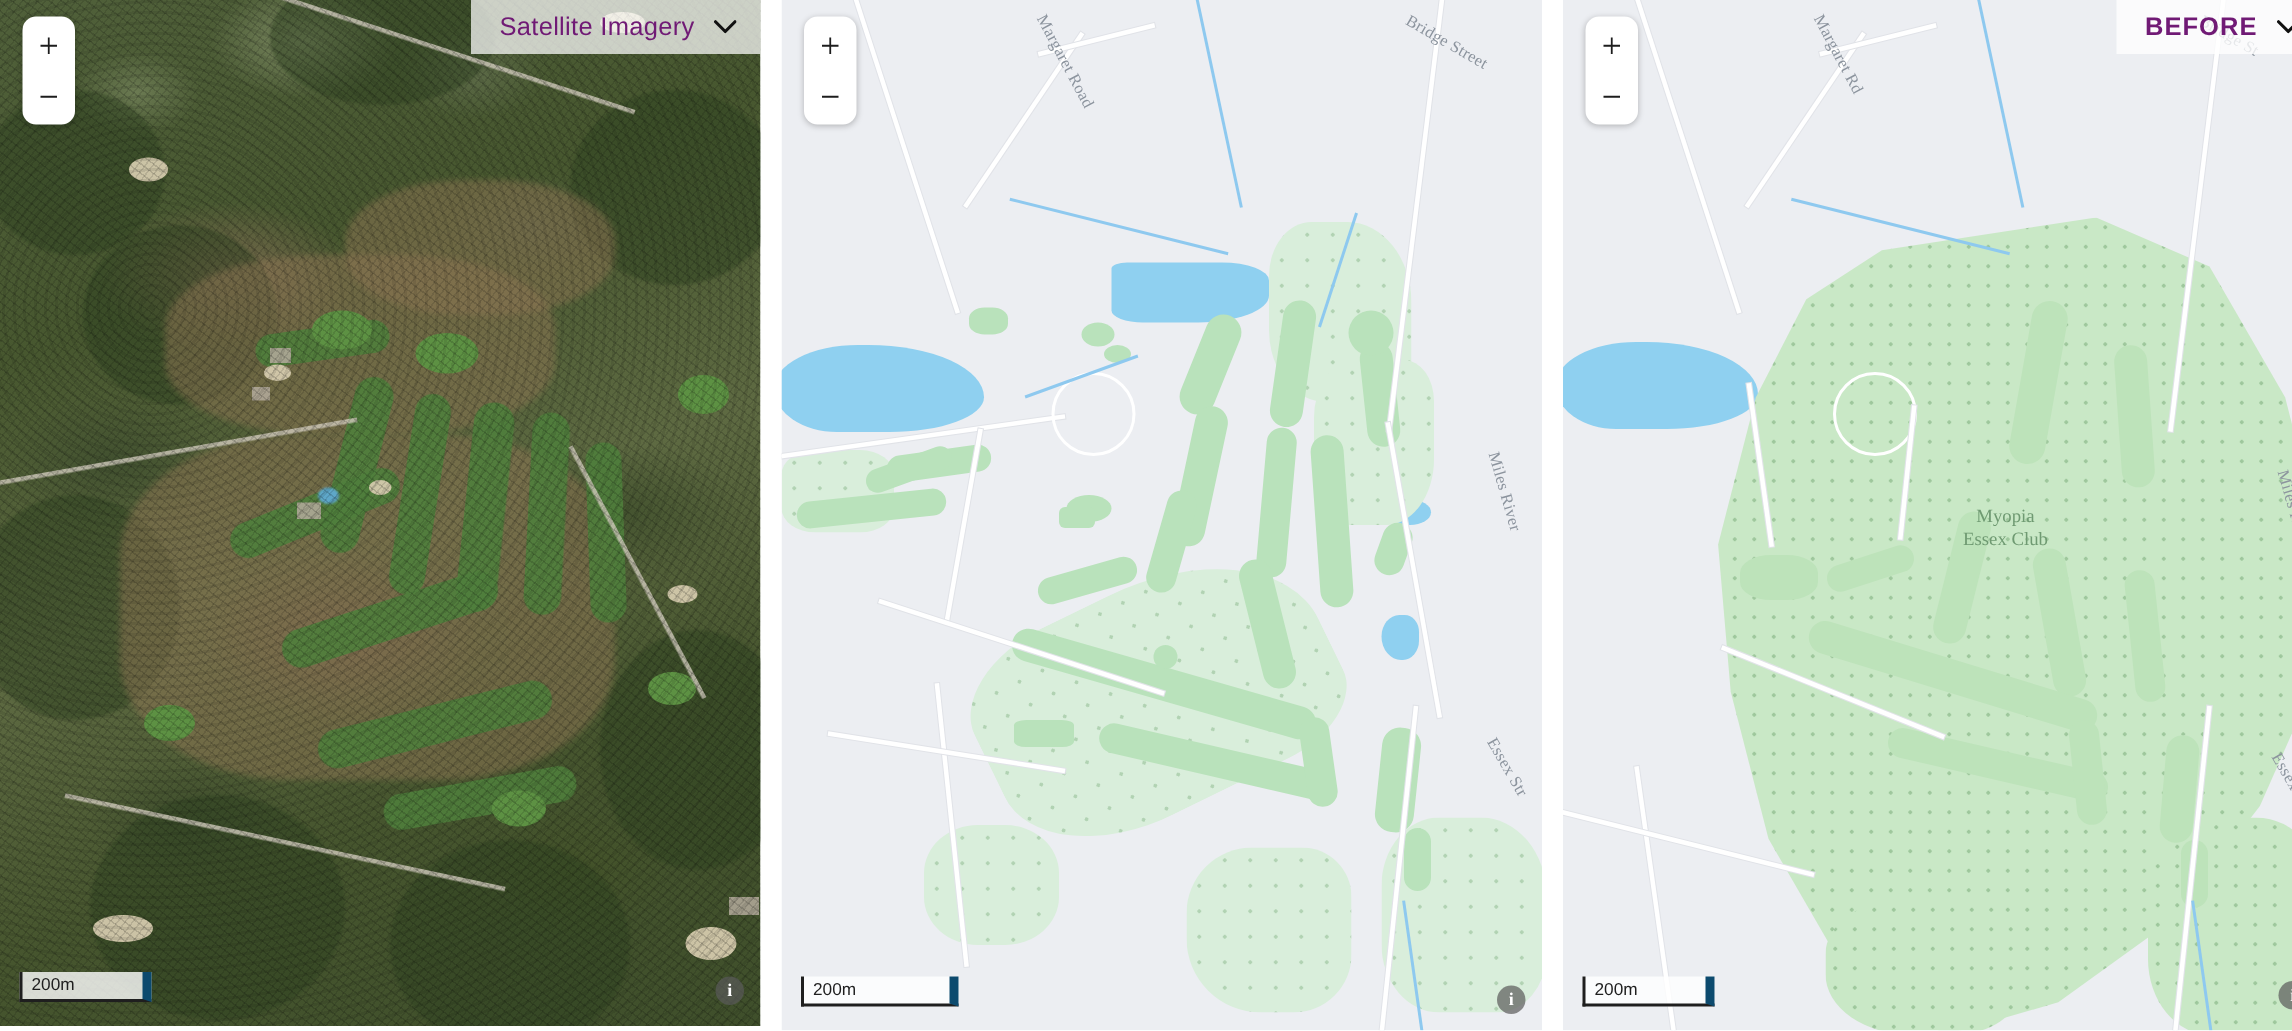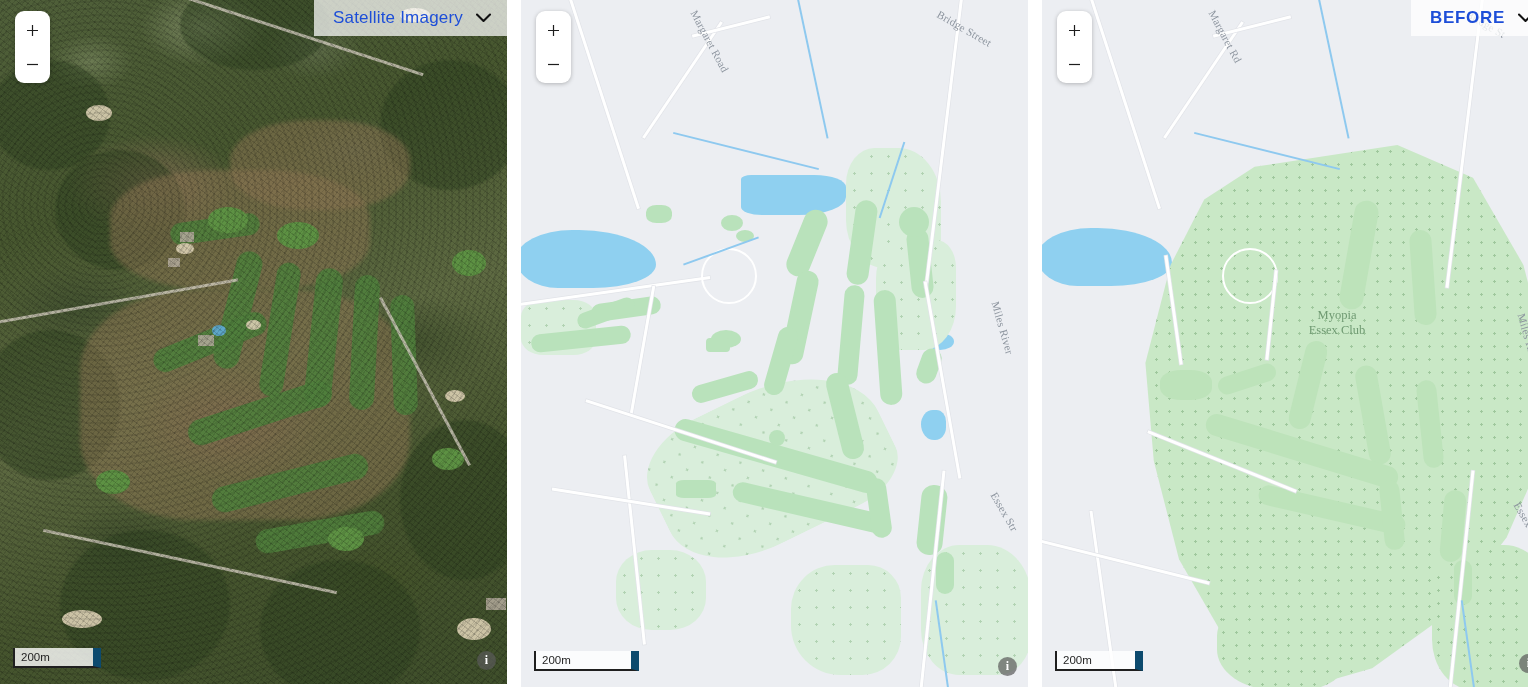--- a/index.html
+++ b/index.html
@@ -108,20 +108,21 @@
     pointer-events: none;
   }
   .arealabel {
     position: absolute;
     color: #6f9a72;
     font-size: 12.5px;
     line-height: 15px;
     text-align: center;
     white-space: nowrap;
     font-family: "Liberation Serif", serif;
+    margin-top: 29px;
   }
 
   
   .zoom-ctl {
     position: absolute;
     left: 15px; top: 11px;
     width: 35px;
     background: #ffffff;
     border-radius: 9px;
     box-shadow: 0 1px 4px rgba(0,0,0,.25);
@@ -144,35 +145,35 @@
     height: 36px;
     display: flex; align-items: center; gap: 13px;
     padding: 0 16px 0 19px;
     z-index: 9;
     cursor: pointer;
     background: rgba(255,255,255,.78);
   }
   .title-chip.dark { background: rgba(255,255,255,.72); }
   .title-chip span.label {
     font-size: 17px;
-    color: #1d4ed8;
+    color: #701a75;
     letter-spacing: .2px;
   }
   .title-chip.bold span.label { font-weight: 700; letter-spacing: .7px; }
   .chev { display:block; }
 
   .scalebar {
     position: absolute;
     left: 13px; bottom: 16px;
     min-width: 80px;
     height: 20px;
     background: rgba(255,255,255,.80);
     border: 2px solid #1f1f1f;
     border-top: none;
-    border-right: 8px solid #0c4a6e;
+    border-right: 6px solid #0c4a6e;
     padding: 0 6px;
     display: flex; align-items: center;
     z-index: 8;
   }
   .scalebar span { font-size: 11.5px; color: #1f1f1f; }
   .scalebar.sat { width: 88px; }
   .scalebar.before { width: 105px; }
   .scalebar.after { width: 88px; }
 
   .info-btn {

